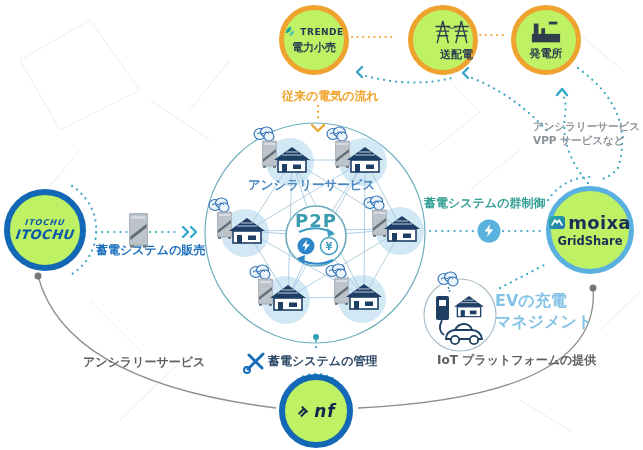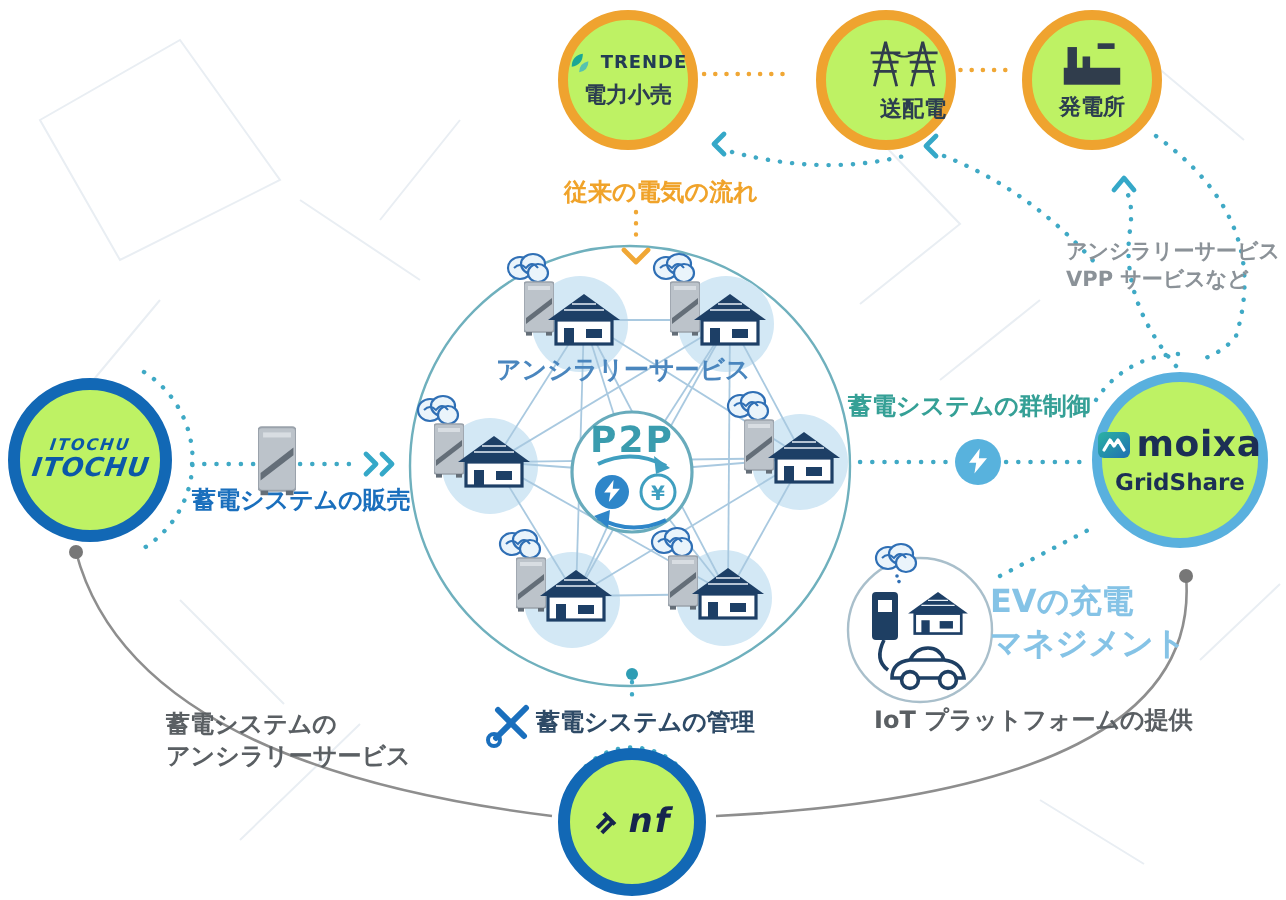--- a/index.html
+++ b/index.html
@@ -276,17 +276,16 @@
 <div class="lbl" style="left:268px;top:354px;font-size:12px;color:#2e4a66;">蓄電システムの管理</div>
 
 <div class="lbl" style="left:495px;top:291px;font-size:16px;color:#85c3e6;">
   <div>EVの充電</div>
   <div>マネジメント</div>
 </div>
 
 <div class="lbl" style="left:437px;top:353px;font-size:12px;font-weight:600;color:#5a5f63;">IoT プラットフォームの提供</div>
 
 <div class="lbl" style="left:83px;top:355px;font-size:12px;font-weight:600;color:#5a5f63;">
-  <div>蓄電システムの</div>
   <div>アンシラリーサービス</div>
 </div>
 
 </div>
 
 </body></html>

